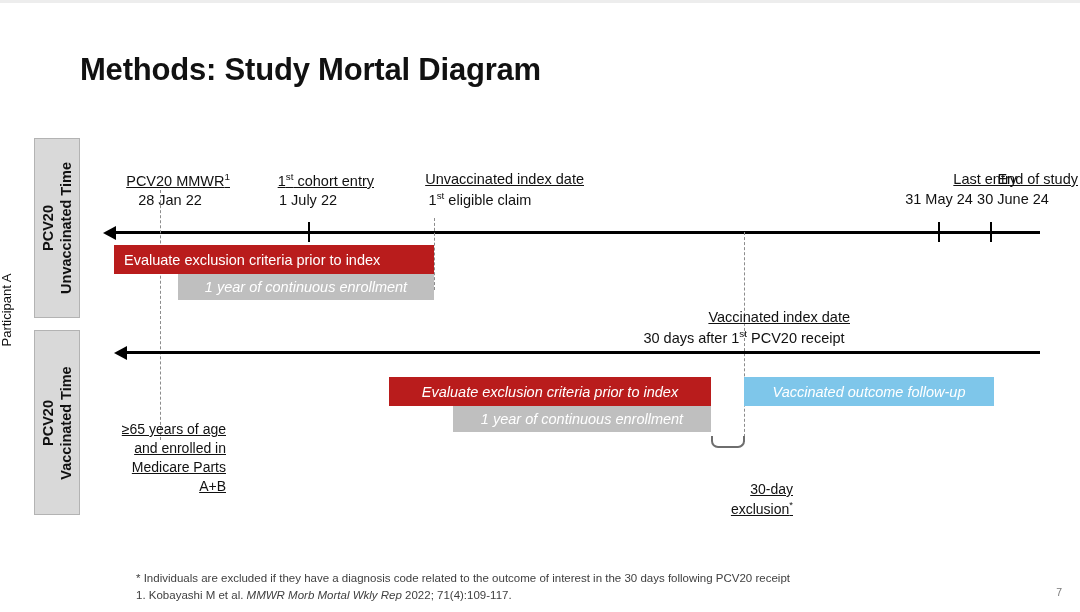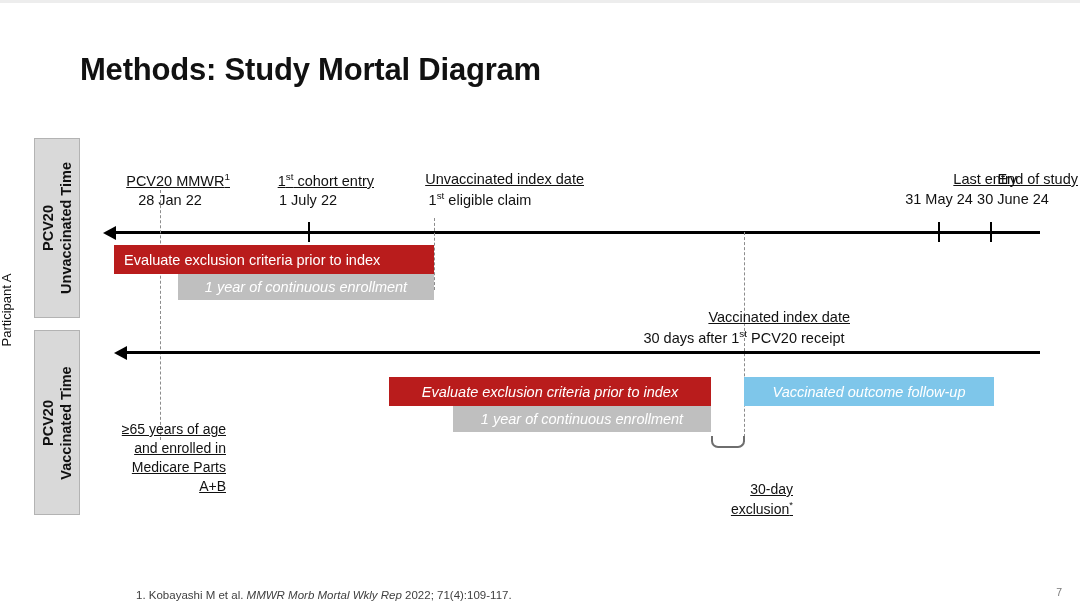--- a/index.html
+++ b/index.html
@@ -245,19 +245,20 @@
     <span>exclusion</span><sup>*</sup>
   </div>
 
   <div class="note" style="left:98px; top:420px; width:128px;">
     <span>≥65 years of age</span><br>
     <span>and enrolled in</span><br>
     <span>Medicare Parts</span><br>
     <span>A+B</span>
   </div>
 
+  <div class="footnote" style="left:136px; top:570px;">*   Individuals are excluded if they have a diagnosis code related to the outcome of interest in the 30 days following PCV20 receipt</div>
   <div class="footnote" style="left:136px; top:587px;">
     <span>1. Kobayashi M et al. </span><i>MMWR Morb Mortal Wkly Rep</i><span> 2022; 71(4):109-117.</span>
   </div>
 
   <div class="pagenum">7</div>
 
 </div>
 
 </body></html>

